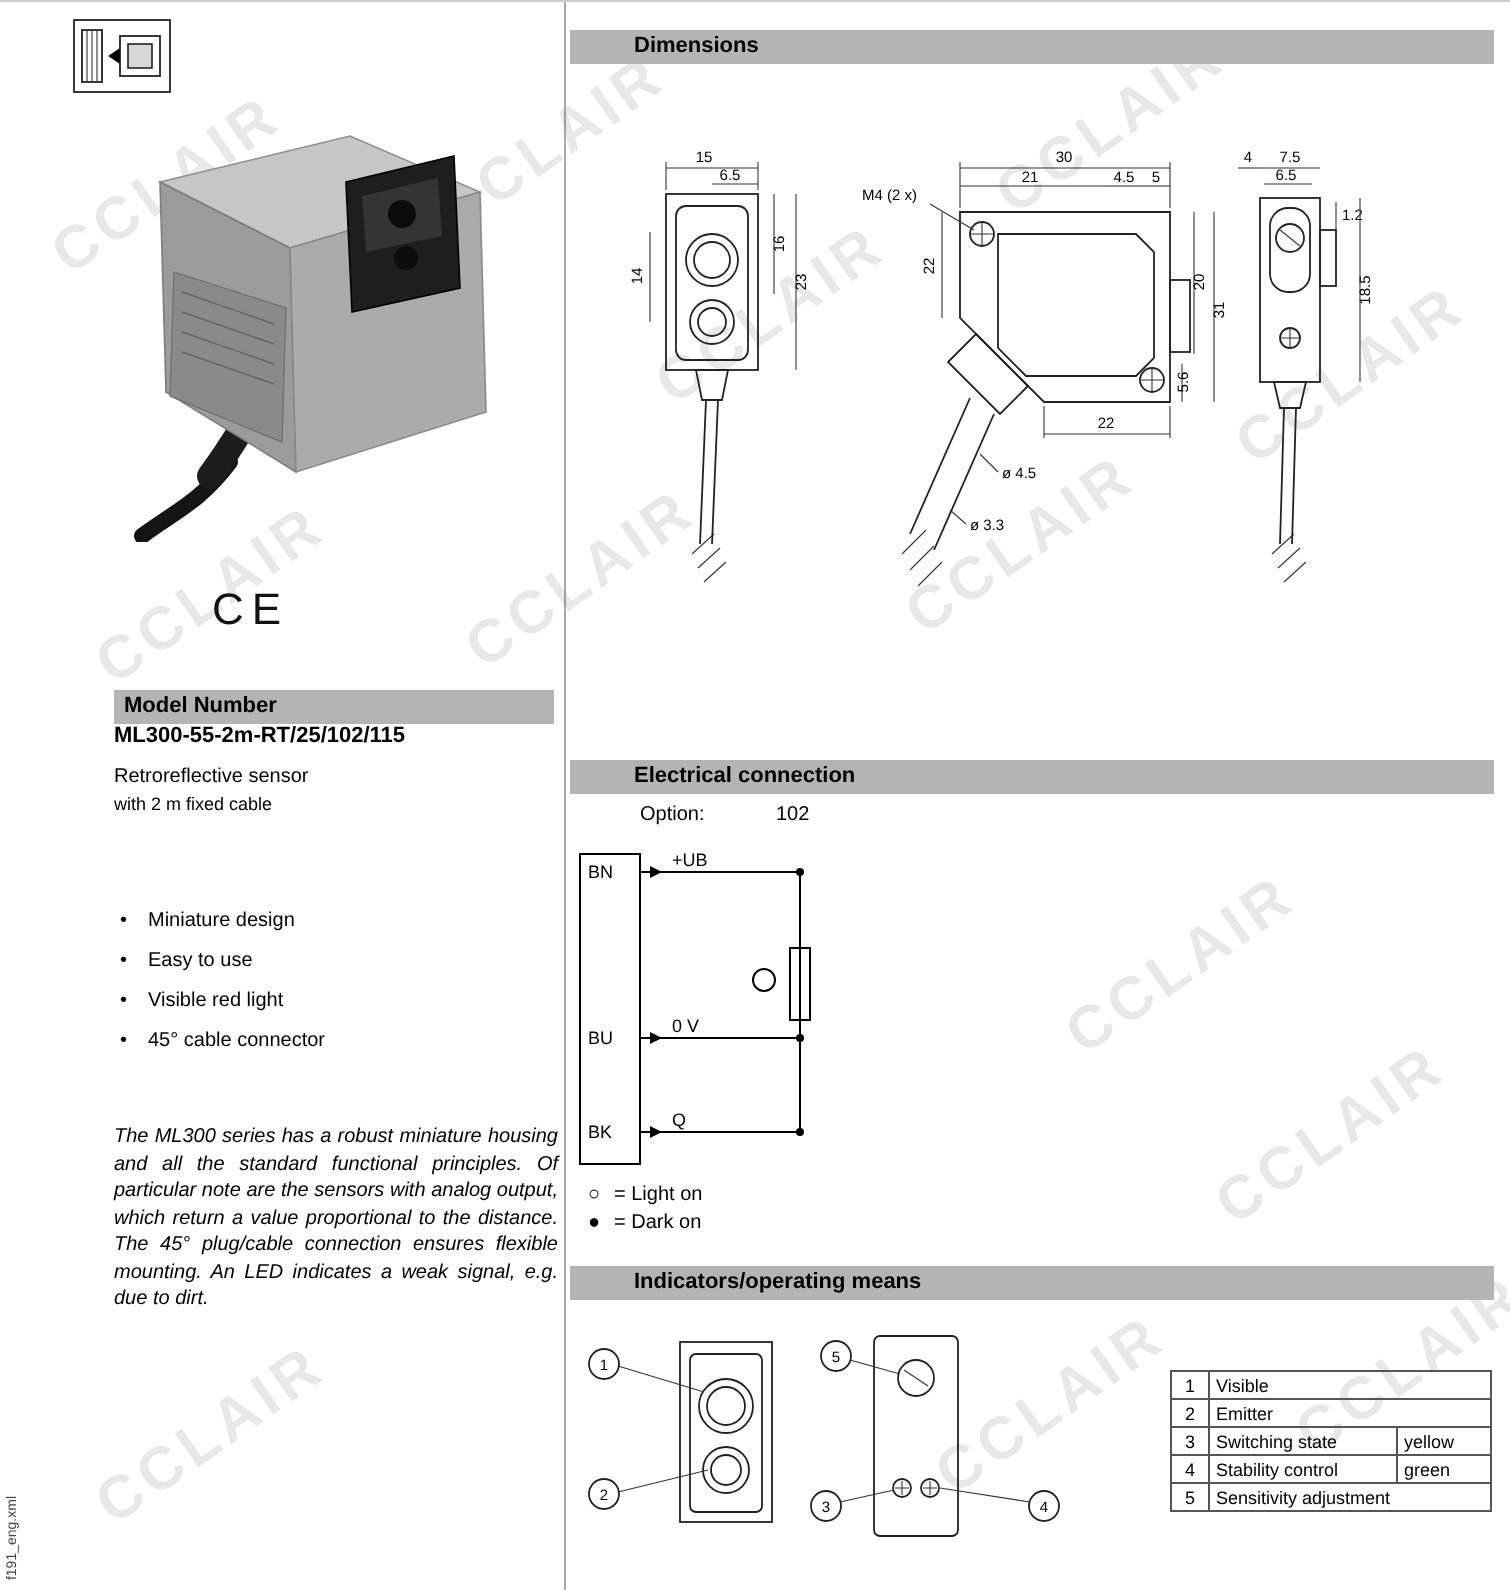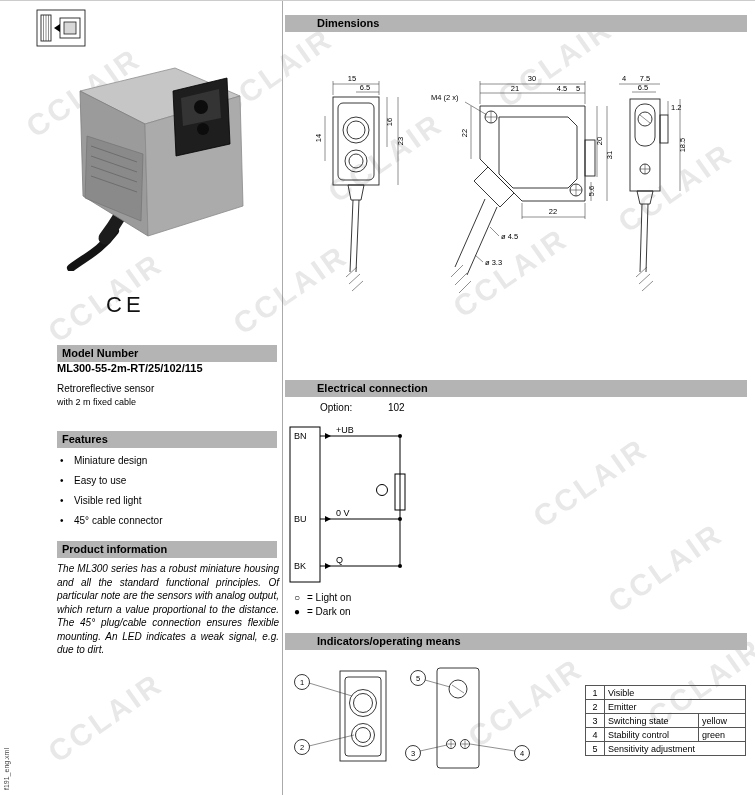--- a/index.html
+++ b/index.html
@@ -84,35 +84,33 @@
     <line x1="36" y1="130" x2="82" y2="146" stroke="#666" stroke-width="0.8"></line>
   </svg>
 
   <div class="ce">CE</div>
 
   <div class="hbar bar-left" style="top:344px;">Model Number</div>
   <div class="txt bold" style="left:57px;top:361px;font-size:11px;">ML300-55-2m-RT/25/102/115</div>
   <div class="txt" style="left:57px;top:382px;">Retroreflective sensor</div>
   <div class="txt small" style="left:57px;top:396px;">with 2 m fixed cable</div>
 
-  <div class="hbar bar-left" style="top:430px;">Features</div>
   <div class="feature-item" style="top:454px;">
     <span class="bullet">•</span><span>Miniature design</span>
   </div>
   <div class="feature-item" style="top:474px;">
     <span class="bullet">•</span><span>Easy to use</span>
   </div>
   <div class="feature-item" style="top:494px;">
     <span class="bullet">•</span><span>Visible red light</span>
   </div>
   <div class="feature-item" style="top:514px;">
     <span class="bullet">•</span><span>45° cable connector</span>
   </div>
 
-  <div class="hbar bar-left" style="top:540px;">Product information</div>
   <div class="para" style="top:561px;font-style:italic;">The ML300 series has a robust miniature housing and all the standard functional principles. Of particular note are the sensors with analog output, which return a value proportional to the distance. The 45° plug/cable connection ensures flexible mounting. An LED indicates a weak signal, e.g. due to dirt.</div>
 
   <div class="vfile">f191_eng.xml</div>
 
   <div class="hbar bar-right" style="top:14px;">Dimensions</div>
 
   <svg style="position:absolute;left:285px;top:36px;" width="463" height="335" viewBox="0 0 463 335">
 
     <rect x="48" y="60" width="46" height="88" class="ol"></rect>
     <rect x="53" y="66" width="36" height="77" rx="5" class="ol"></rect>

